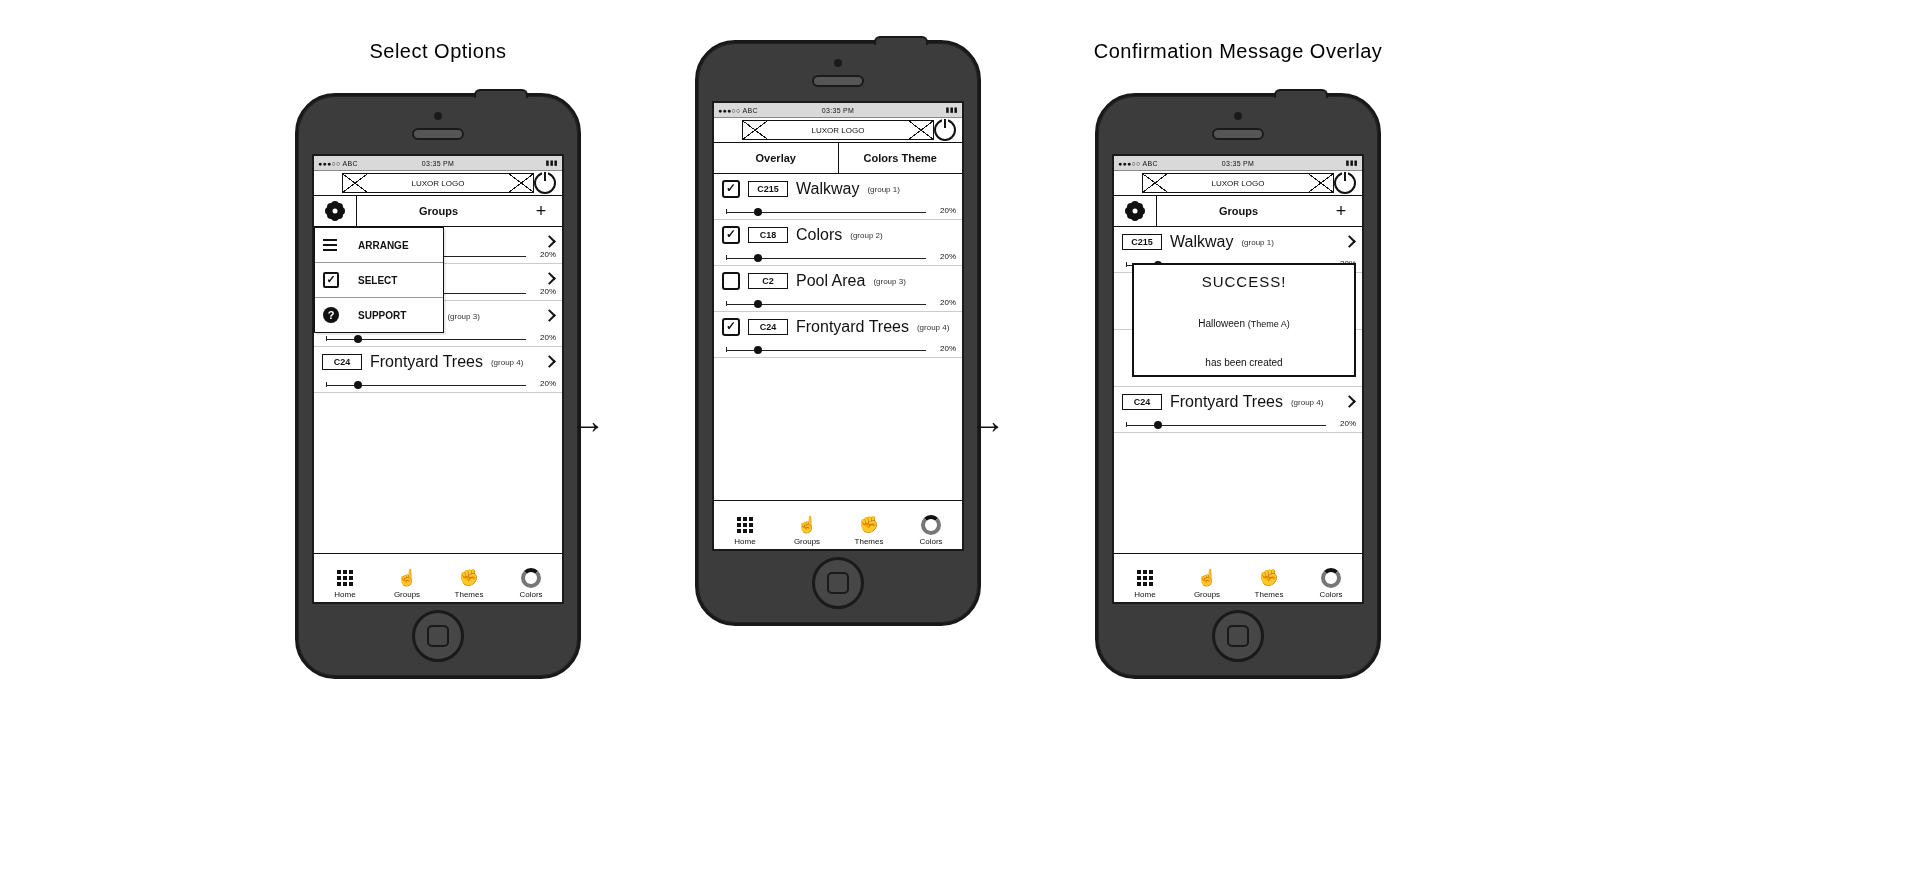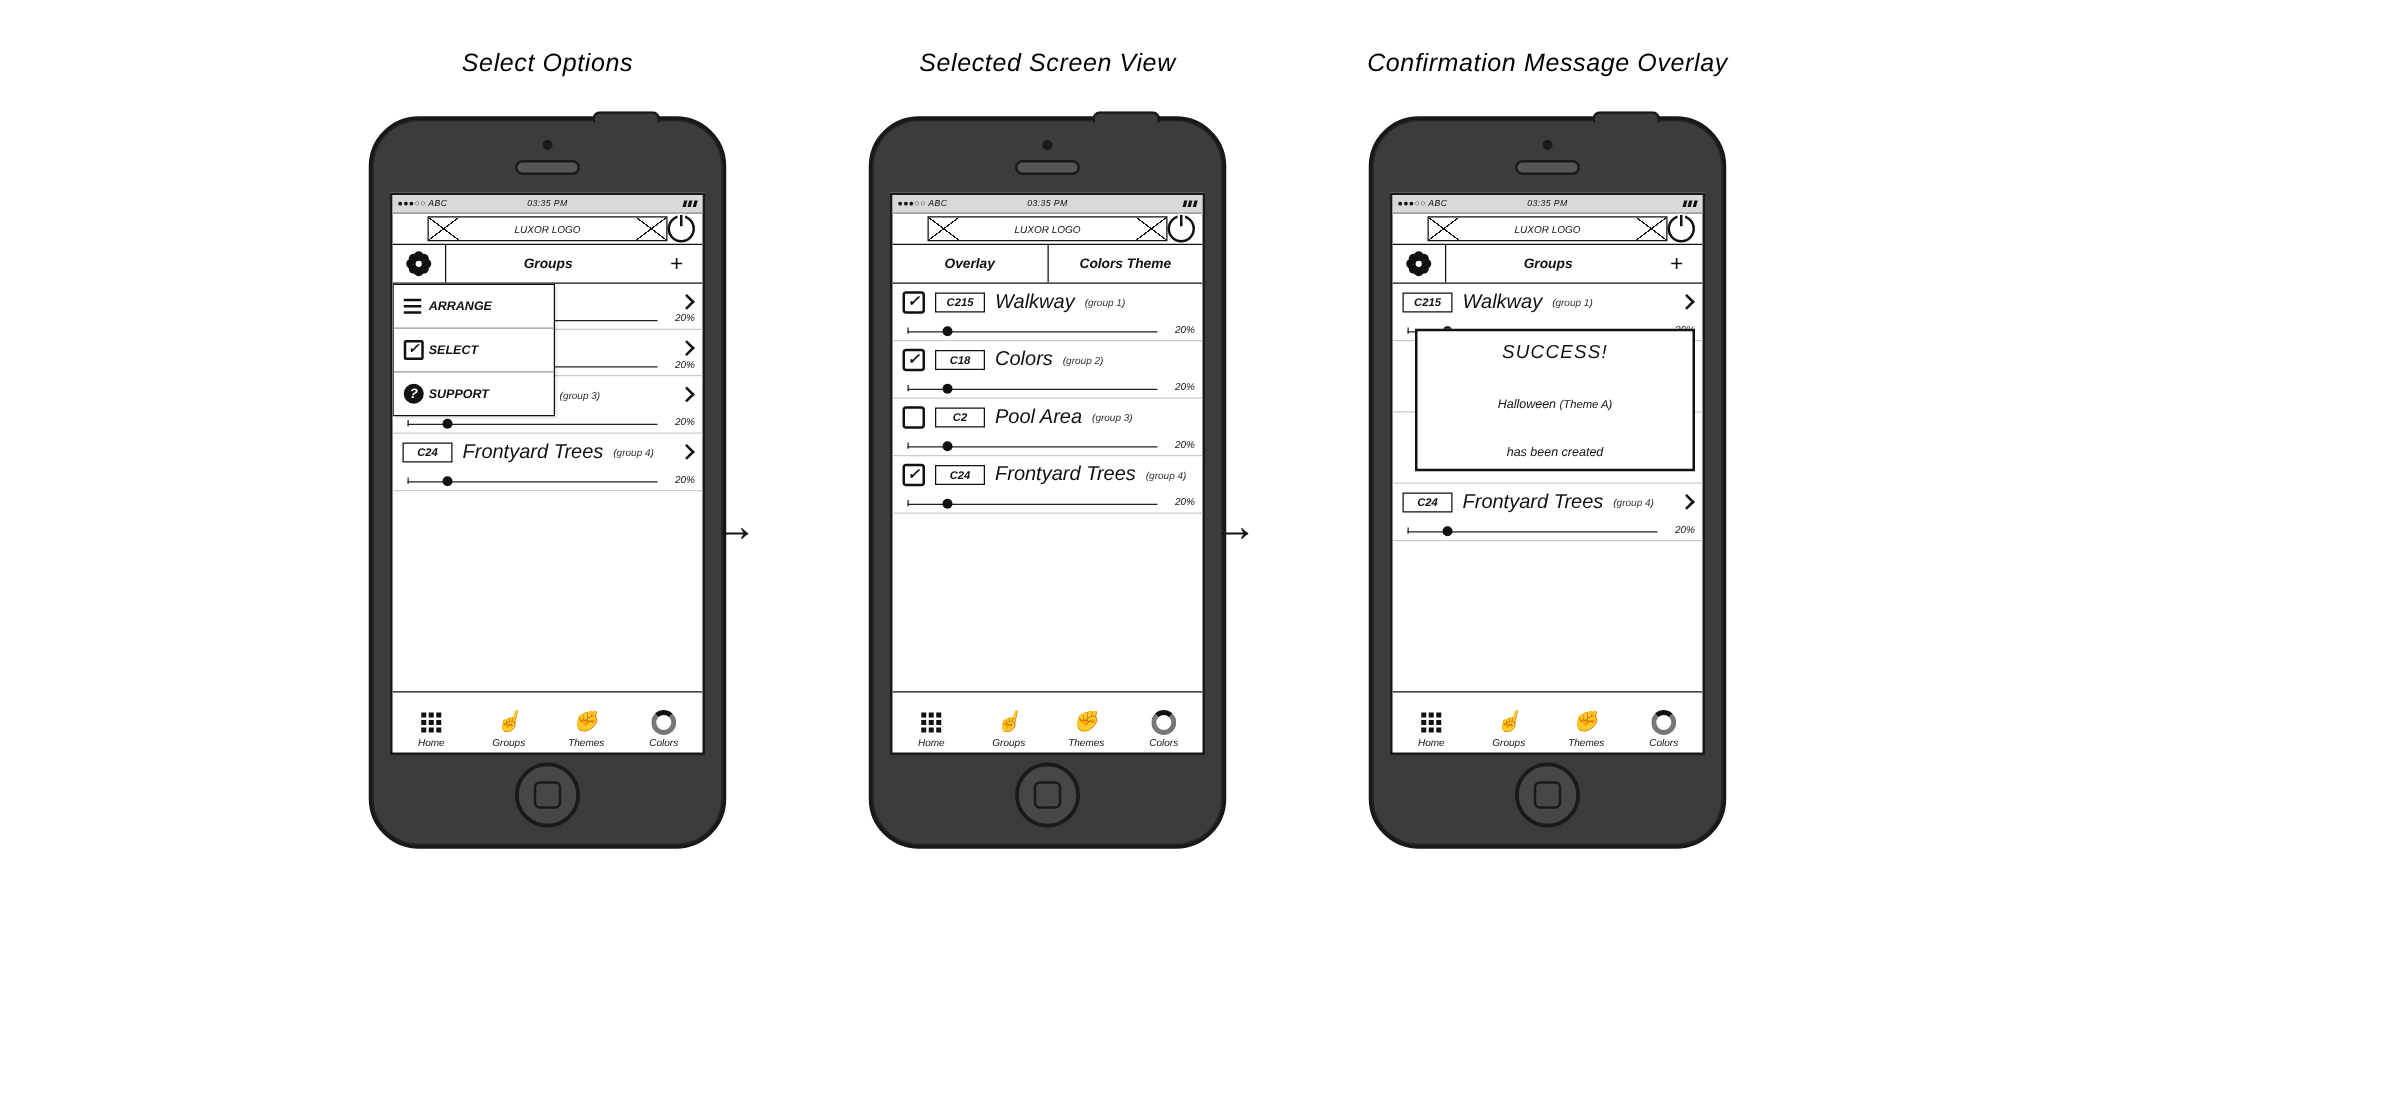--- a/index.html
+++ b/index.html
@@ -6,21 +6,20 @@
     margin: 0;
     padding: 0;
     background: #fff;
     font-family: "Comic Sans MS", "Segoe Script", "Marker Felt", sans-serif;
     -webkit-font-smoothing: antialiased;
   }
   .canvas {
     width: 1920px;
     height: 696px;
     position: relative;
-    font-style: italic;
   }
   .col {
     position: absolute;
     top: 40px;
     width: 400px;
     text-align: center;
   }
   .col.c1 { left: 238px; }
   .col.c2 { left: 638px; }
   .col.c3 { left: 1038px; }
@@ -292,21 +291,21 @@
     background:#fff;
     border:1px solid #111;
     z-index:5;
     box-shadow:2px 2px 0 rgba(0,0,0,0.08);
   }
   .menu .mi {
     height:34px;
     border-bottom:1px solid #999;
     display:flex;
     align-items:center;
-    gap:4px;
+    gap:19px;
     padding:0 8px;
     font-size:10px;
     font-weight:600;
   }
   .menu .mi:last-child{border-bottom:none;}
   .mi-icon{
     width:16px; height:16px;
     background:#111;
     border-radius:2px;
     flex:none;
@@ -511,21 +510,20 @@
               <span>Colors</span>
             </div>
         </div>
       </div>
     </div>
   </div>
 
   <div class="arrow a1">→</div>
 
   <div class="col c2">
-    <div class="title">Selected Screen View</div>
     <div class="phone">
       <div class="cam"></div>
         <div class="ear"></div>
         <div class="home-btn"></div>
       <div class="screen">
         <div class="status">
           <span>●●●○○ ABC</span>
             <span class="mid">03:35 PM</span>
             <span>▮▮▮</span>
         </div>

